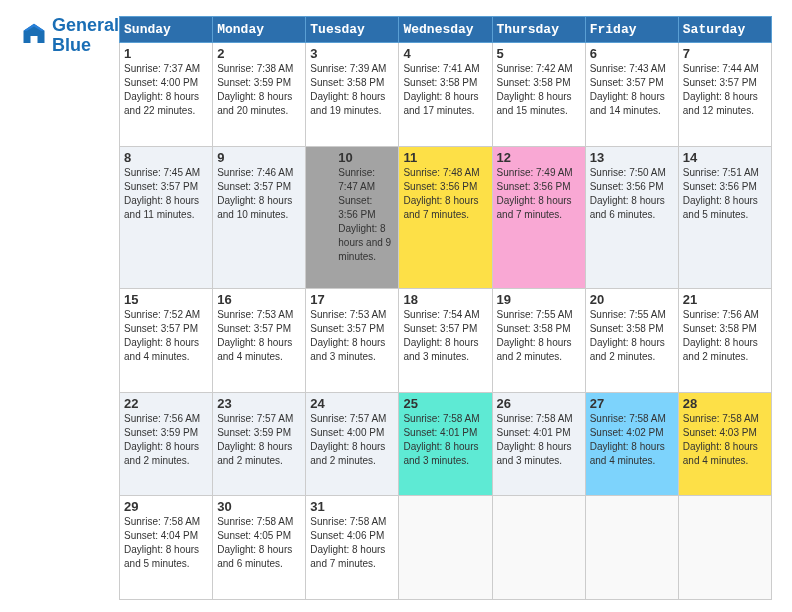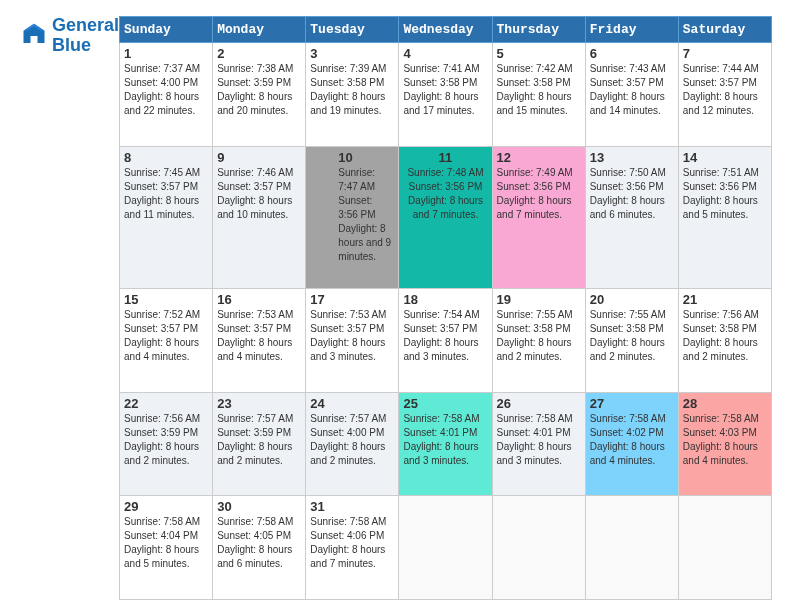--- a/index.html
+++ b/index.html
@@ -142,42 +142,42 @@
           <td><span class="day-num">3</span><span class="cell-text">Sunrise: 7:39 AM<br>Sunset: 3:58 PM<br>Daylight: 8 hours and 19 minutes.</span></td>
           <td><span class="day-num">4</span><span class="cell-text">Sunrise: 7:41 AM<br>Sunset: 3:58 PM<br>Daylight: 8 hours and 17 minutes.</span></td>
           <td><span class="day-num">5</span><span class="cell-text">Sunrise: 7:42 AM<br>Sunset: 3:58 PM<br>Daylight: 8 hours and 15 minutes.</span></td>
           <td><span class="day-num">6</span><span class="cell-text">Sunrise: 7:43 AM<br>Sunset: 3:57 PM<br>Daylight: 8 hours and 14 minutes.</span></td>
           <td><span class="day-num">7</span><span class="cell-text">Sunrise: 7:44 AM<br>Sunset: 3:57 PM<br>Daylight: 8 hours and 12 minutes.</span></td>
         </tr>
         <tr>
           <td style="background: rgb(238, 242, 247);"><span class="day-num">8</span><span class="cell-text">Sunrise: 7:45 AM<br>Sunset: 3:57 PM<br>Daylight: 8 hours and 11 minutes.</span></td>
           <td style="background: rgb(238, 242, 247);"><span class="day-num">9</span><span class="cell-text">Sunrise: 7:46 AM<br>Sunset: 3:57 PM<br>Daylight: 8 hours and 10 minutes.</span></td>
           <td style="background: #a3a3a3; padding-left: 32px;"><span class="day-num">10</span><span class="cell-text">Sunrise: 7:47 AM<br>Sunset: 3:56 PM<br>Daylight: 8 hours and 9 minutes.</span></td>
-          <td style="background: #14b8a6; text-align: center;"><span class="day-num">11</span><span class="cell-text">Sunrise: 7:48 AM<br>Sunset: 3:56 PM<br>Daylight: 8 hours and 7 minutes.</span></td>
+          <td style="background: #fde047;"><span class="day-num">11</span><span class="cell-text">Sunrise: 7:48 AM<br>Sunset: 3:56 PM<br>Daylight: 8 hours and 7 minutes.</span></td>
           <td style="background: #f9a8d4;"><span class="day-num">12</span><span class="cell-text">Sunrise: 7:49 AM<br>Sunset: 3:56 PM<br>Daylight: 8 hours and 7 minutes.</span></td>
           <td style="background: rgb(238, 242, 247);"><span class="day-num">13</span><span class="cell-text">Sunrise: 7:50 AM<br>Sunset: 3:56 PM<br>Daylight: 8 hours and 6 minutes.</span></td>
           <td style="background: rgb(238, 242, 247);"><span class="day-num">14</span><span class="cell-text">Sunrise: 7:51 AM<br>Sunset: 3:56 PM<br>Daylight: 8 hours and 5 minutes.</span></td>
         </tr>
         <tr>
           <td><span class="day-num">15</span><span class="cell-text">Sunrise: 7:52 AM<br>Sunset: 3:57 PM<br>Daylight: 8 hours and 4 minutes.</span></td>
           <td><span class="day-num">16</span><span class="cell-text">Sunrise: 7:53 AM<br>Sunset: 3:57 PM<br>Daylight: 8 hours and 4 minutes.</span></td>
           <td><span class="day-num">17</span><span class="cell-text">Sunrise: 7:53 AM<br>Sunset: 3:57 PM<br>Daylight: 8 hours and 3 minutes.</span></td>
           <td><span class="day-num">18</span><span class="cell-text">Sunrise: 7:54 AM<br>Sunset: 3:57 PM<br>Daylight: 8 hours and 3 minutes.</span></td>
           <td><span class="day-num">19</span><span class="cell-text">Sunrise: 7:55 AM<br>Sunset: 3:58 PM<br>Daylight: 8 hours and 2 minutes.</span></td>
           <td><span class="day-num">20</span><span class="cell-text">Sunrise: 7:55 AM<br>Sunset: 3:58 PM<br>Daylight: 8 hours and 2 minutes.</span></td>
           <td><span class="day-num">21</span><span class="cell-text">Sunrise: 7:56 AM<br>Sunset: 3:58 PM<br>Daylight: 8 hours and 2 minutes.</span></td>
         </tr>
         <tr>
           <td style="background: rgb(238, 242, 247);"><span class="day-num">22</span><span class="cell-text">Sunrise: 7:56 AM<br>Sunset: 3:59 PM<br>Daylight: 8 hours and 2 minutes.</span></td>
           <td style="background: rgb(238, 242, 247);"><span class="day-num">23</span><span class="cell-text">Sunrise: 7:57 AM<br>Sunset: 3:59 PM<br>Daylight: 8 hours and 2 minutes.</span></td>
           <td style="background: rgb(238, 242, 247);"><span class="day-num">24</span><span class="cell-text">Sunrise: 7:57 AM<br>Sunset: 4:00 PM<br>Daylight: 8 hours and 2 minutes.</span></td>
           <td style="background: #5eead4;"><span class="day-num">25</span><span class="cell-text">Sunrise: 7:58 AM<br>Sunset: 4:01 PM<br>Daylight: 8 hours and 3 minutes.</span></td>
           <td style="background: rgb(238, 242, 247);"><span class="day-num">26</span><span class="cell-text">Sunrise: 7:58 AM<br>Sunset: 4:01 PM<br>Daylight: 8 hours and 3 minutes.</span></td>
           <td style="background: #7dd3fc;"><span class="day-num">27</span><span class="cell-text">Sunrise: 7:58 AM<br>Sunset: 4:02 PM<br>Daylight: 8 hours and 4 minutes.</span></td>
-          <td style="background: #fca5a5;"><span class="day-num">28</span><span class="cell-text">Sunrise: 7:58 AM<br>Sunset: 4:03 PM<br>Daylight: 8 hours and 4 minutes.</span></td>
+          <td style="background: #fde047;"><span class="day-num">28</span><span class="cell-text">Sunrise: 7:58 AM<br>Sunset: 4:03 PM<br>Daylight: 8 hours and 4 minutes.</span></td>
         </tr>
         <tr>
           <td><span class="day-num">29</span><span class="cell-text">Sunrise: 7:58 AM<br>Sunset: 4:04 PM<br>Daylight: 8 hours and 5 minutes.</span></td>
           <td><span class="day-num">30</span><span class="cell-text">Sunrise: 7:58 AM<br>Sunset: 4:05 PM<br>Daylight: 8 hours and 6 minutes.</span></td>
           <td><span class="day-num">31</span><span class="cell-text">Sunrise: 7:58 AM<br>Sunset: 4:06 PM<br>Daylight: 8 hours and 7 minutes.</span></td>
           <td class="empty-cell"></td>
           <td class="empty-cell"></td>
           <td class="empty-cell"></td>
           <td class="empty-cell"></td>
         </tr>

